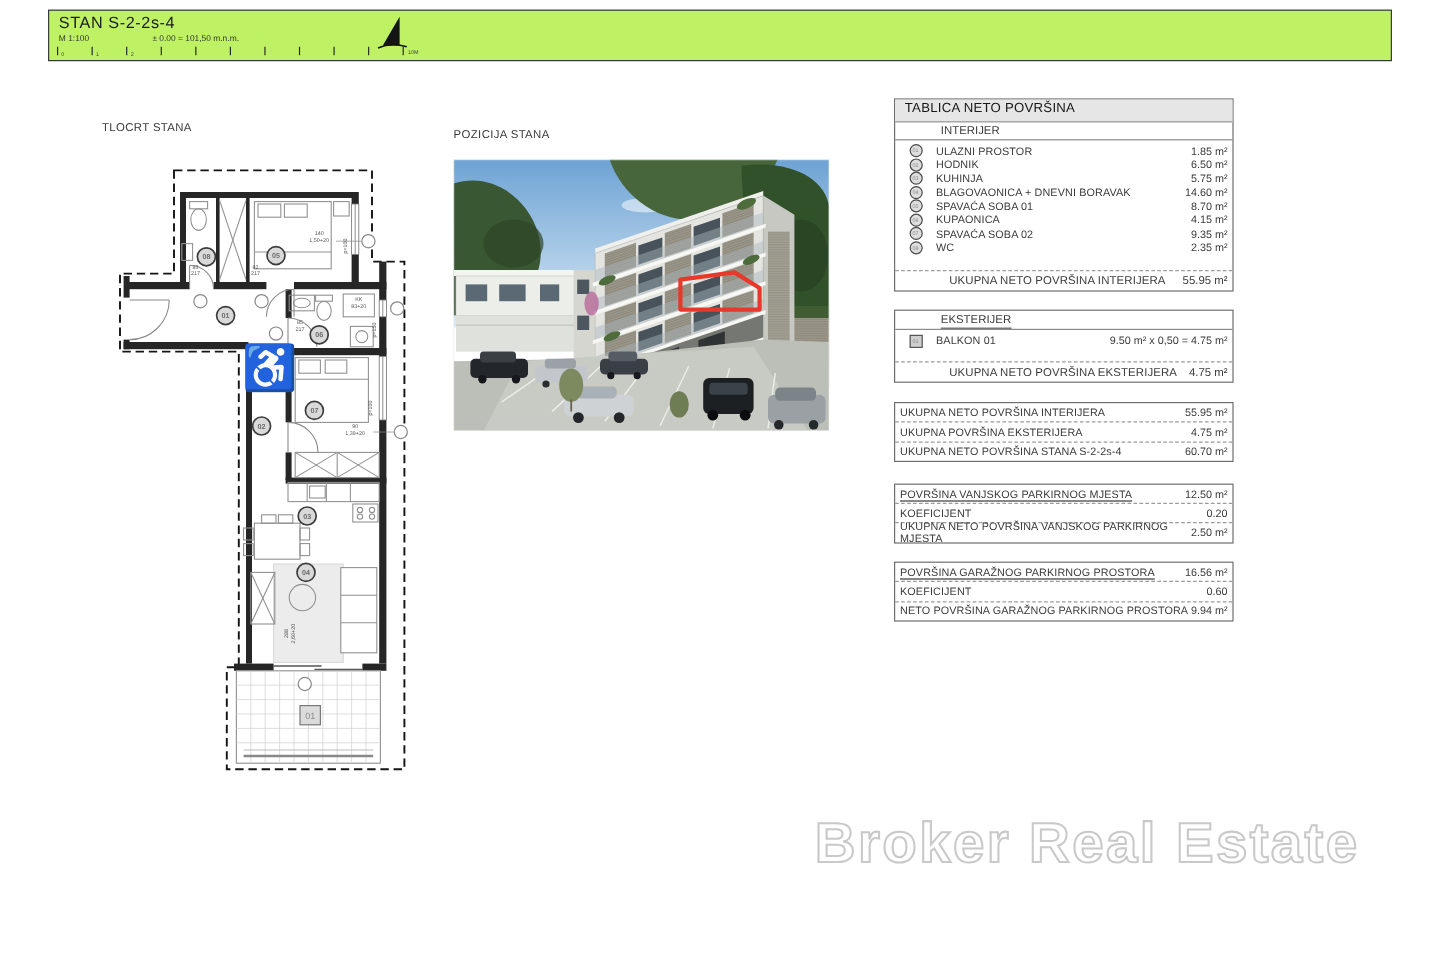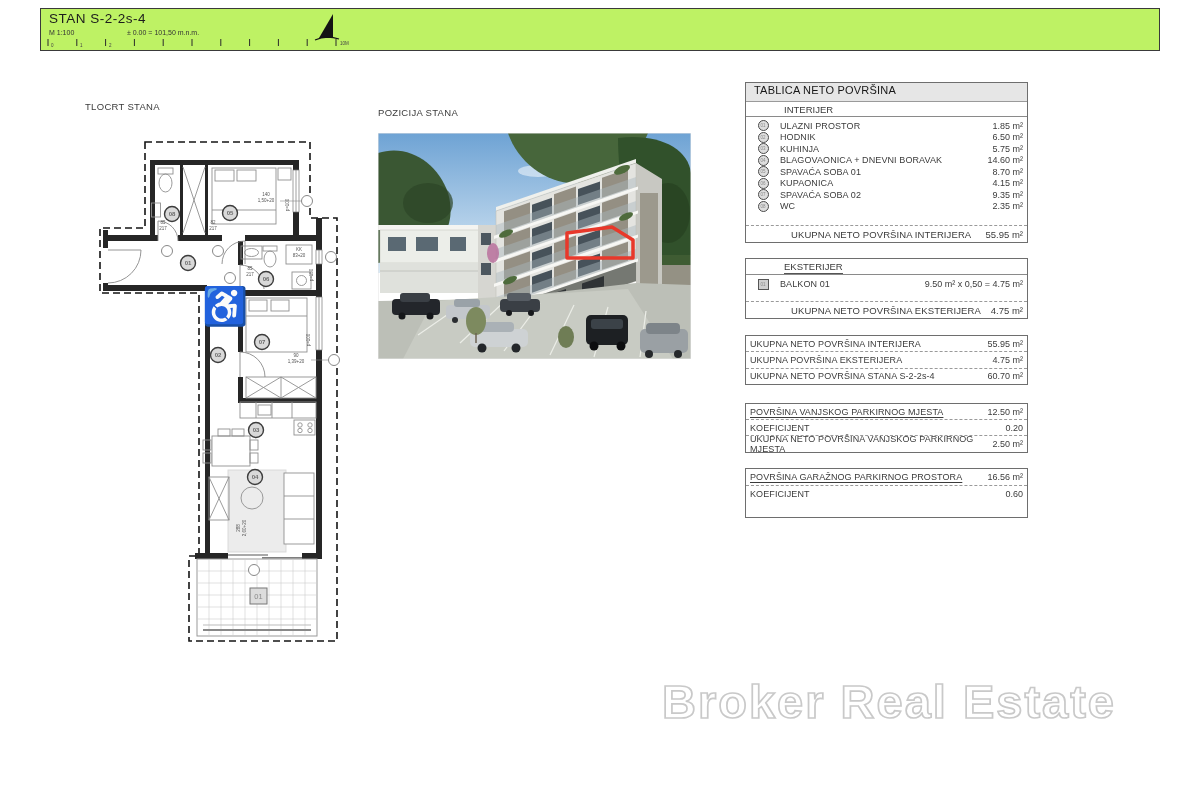--- a/index.html
+++ b/index.html
@@ -41,21 +41,21 @@
   .srow .slabel{flex:1;padding-left:4px;letter-spacing:.1px;}
   .srow .sval{padding-right:4px;}
   .ul{text-decoration:underline;text-underline-offset:2px;}
   #tbl-main{top:0;height:161px;}
   #tbl-ext{top:176px;height:61px;}
   #tbl-sum{top:253px;height:50px;}
   #tbl-park{top:321px;height:50px;}
   #tbl-gar{top:386px;height:50px;}
 
   
-  #watermark{left:662px;top:674px;font-size:47px;font-weight:bold;letter-spacing:2px;color:#ffffff;-webkit-text-stroke:1.7px #c9c9c9;white-space:nowrap;}
+  #watermark{left:679px;top:674px;font-size:47px;font-weight:bold;letter-spacing:2px;color:#ffffff;-webkit-text-stroke:1.7px #c9c9c9;white-space:nowrap;}
 
   svg text{font-family:"Liberation Sans",sans-serif;}
 </style>
 </head>
 <body>
 
 <div id="titleblock" class="abs">
   <div id="tb-title" class="abs">STAN  S-2-2s-4</div>
   <div id="tb-scale" class="abs">M 1:100</div>
   <div id="tb-elev" class="abs">± 0.00 = 101,50 m.n.m.</div>
@@ -581,17 +581,21 @@
 
   <div id="tbl-gar" class="tbl">
     <div class="srow">
         <span class="slabel ul">POVRŠINA GARAŽNOG PARKIRNOG PROSTORA</span>
         <span class="sval">16.56 m²</span>
       </div>
     <div class="srow">
         <span class="slabel">KOEFICIJENT</span>
         <span class="sval">0.60</span>
       </div>
+    <div class="srow">
+        <span class="slabel">NETO POVRŠINA GARAŽNOG PARKIRNOG PROSTORA</span>
+        <span class="sval">9.94 m²</span>
+      </div>
   </div>
 
 </div>
 
 <div id="watermark" class="abs">Broker Real Estate</div>
 
 </body></html>

